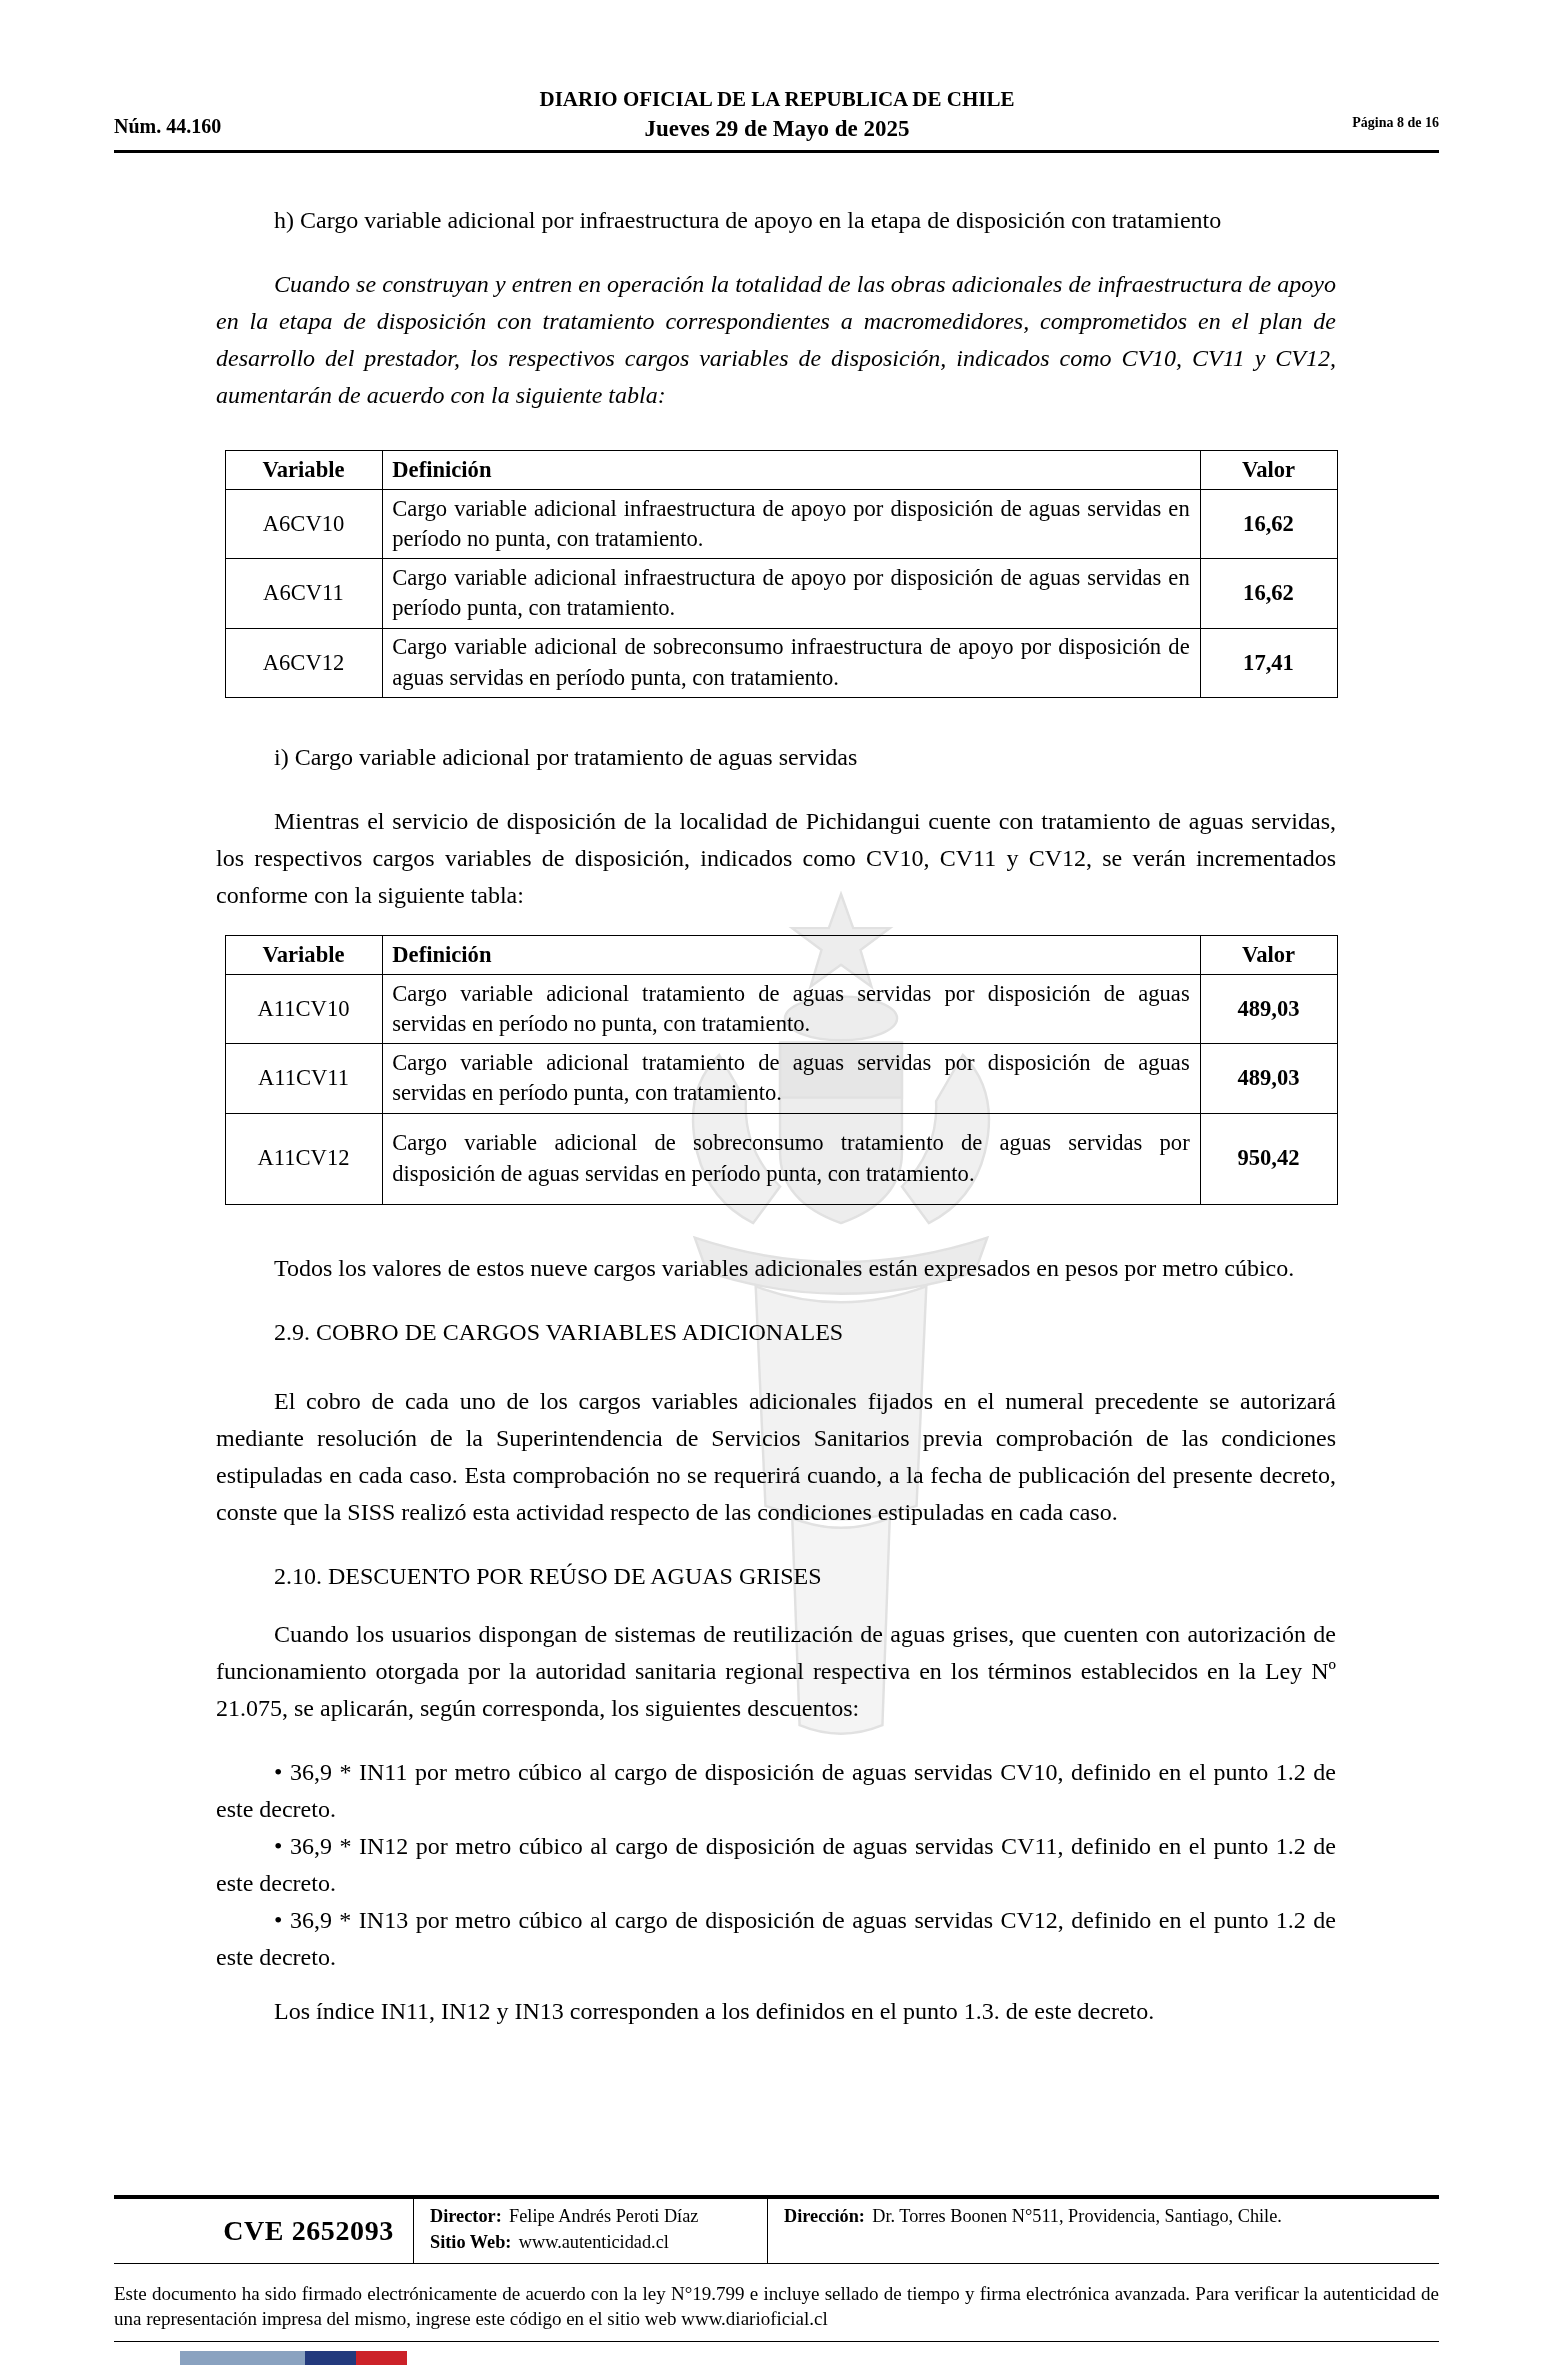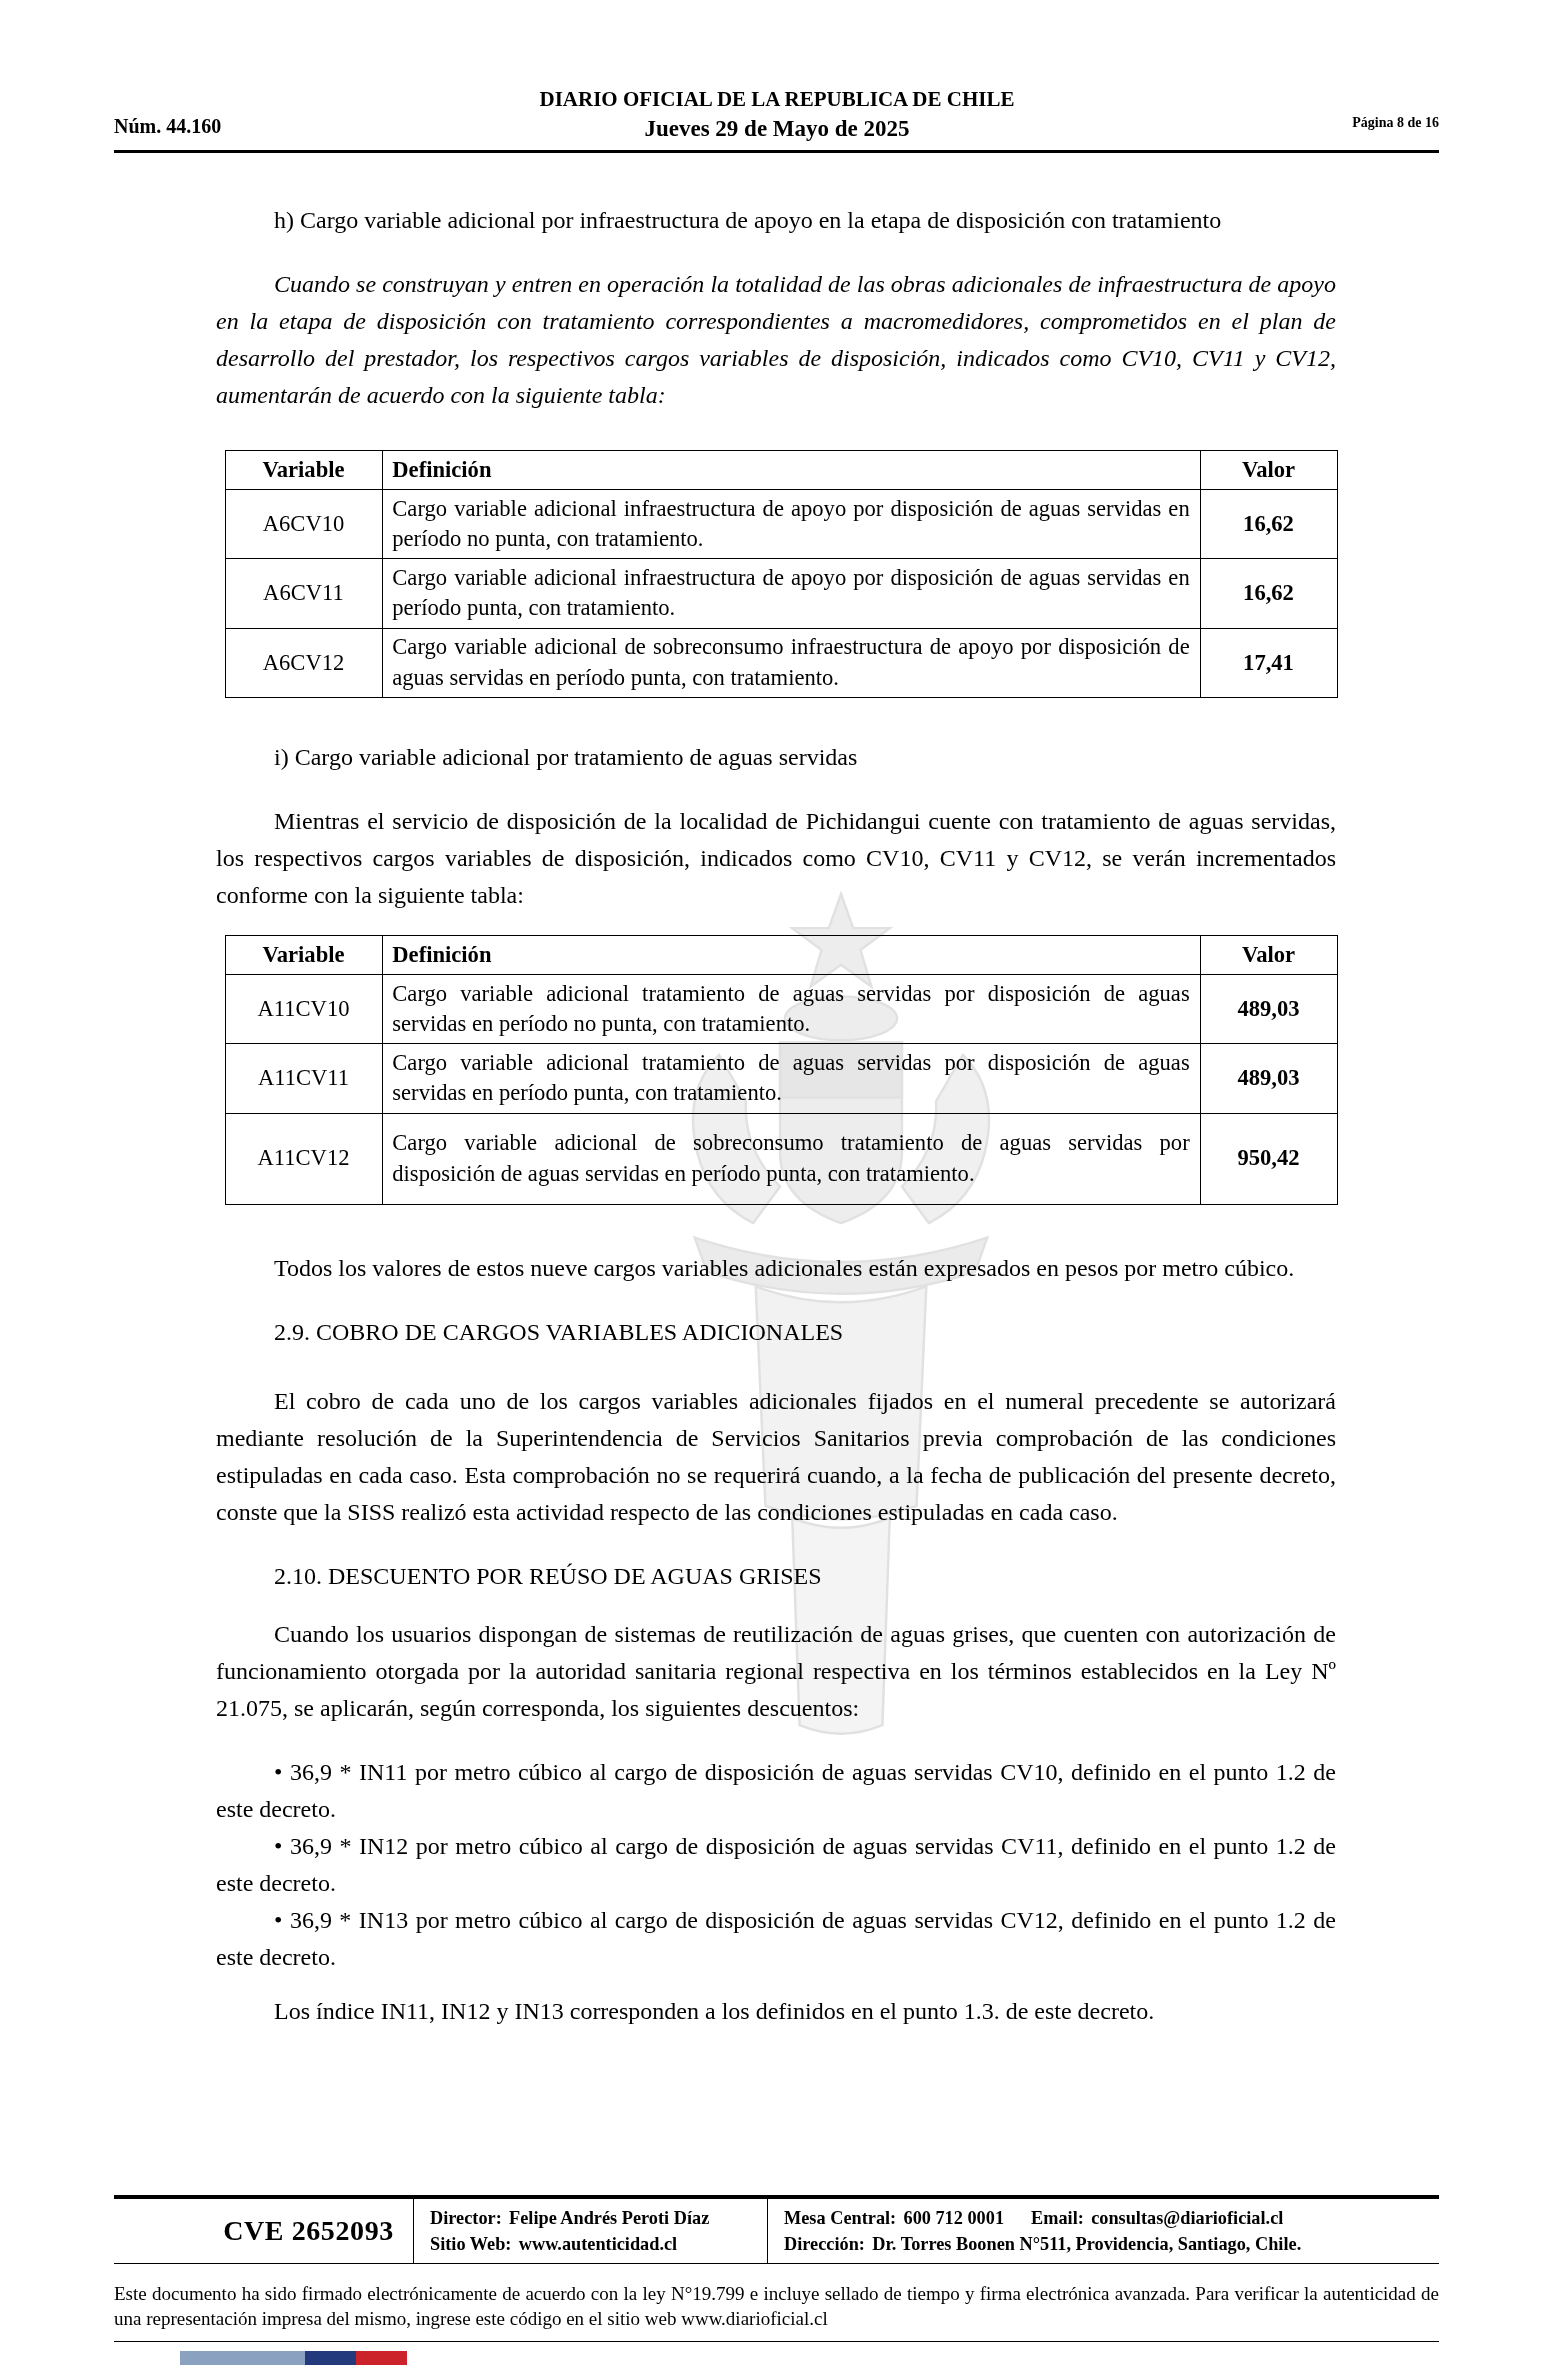--- a/index.html
+++ b/index.html
@@ -33,21 +33,21 @@
   .tbl th.c-def{text-align:left;}
   .c-val{width:137px;text-align:center;vertical-align:middle;font-weight:bold;}
   .row-tall td{height:91px;}
   
   .footer-box{
     position:absolute;left:114px;right:115px;top:2195px;height:69px;box-sizing:border-box;
     border-top:4.3px solid #000;border-bottom:1.8px solid #000;
     display:flex;align-items:center;z-index:2;background:transparent;
   }
   .f-cve{box-sizing:border-box;width:299px;padding-left:90px;font-size:28px;font-weight:bold;letter-spacing:0.6px;text-align:center;}
-  .f-col{box-sizing:border-box;border-left:1.8px solid #000;padding:3.7px 0 3.7px 16px;font-size:18.3px;line-height:26px;align-self:stretch;display:flex;flex-direction:column;justify-content:center;font-weight:bold;}
+  .f-col{box-sizing:border-box;border-left:1.8px solid #000;padding:3.7px 0 3.7px 16px;font-size:18.3px;line-height:26px;align-self:stretch;display:flex;flex-direction:column;}
   .f-col1{width:354px;}
   .f-col2{flex:1;}
   .f-col b{margin-right:7.3px;}
   .f-col b.gap-left{margin-left:27px;}
   .footer-note{
     position:absolute;left:114px;right:115px;top:2281px;z-index:2;
     font-size:19px;line-height:25px;text-align:justify;
     border-bottom:1.8px solid #000;padding-bottom:9.8px;
   }
   .flag{position:absolute;left:180px;top:2351px;width:227px;height:14px;display:flex;z-index:2;}
@@ -171,23 +171,20 @@
     <div class="f-col f-col1">
       <div>
         <b>Director:</b><span>Felipe Andrés Peroti Díaz</span>
       </div>
       <div>
         <b>Sitio Web:</b><span>www.autenticidad.cl</span>
       </div>
     </div>
     <div class="f-col f-col2">
       <div>
-        <b>Mesa Central:</b><span>600 712 0001</span><b class="gap-left">Email:</b><span>consultas@diarioficial.cl</span>
-      </div>
-      <div>
         <b>Dirección:</b><span>Dr. Torres Boonen N°511, Providencia, Santiago, Chile.</span>
       </div>
     </div>
   </div>
 
   <div class="footer-note">Este documento ha sido firmado electrónicamente de acuerdo con la ley N°19.799 e incluye sellado de tiempo y firma electrónica avanzada. Para verificar la autenticidad de una representación impresa del mismo, ingrese este código en el sitio web www.diarioficial.cl</div>
 
   <div class="flag">
     <div class="seg1"></div>
     <div class="seg2"></div>

